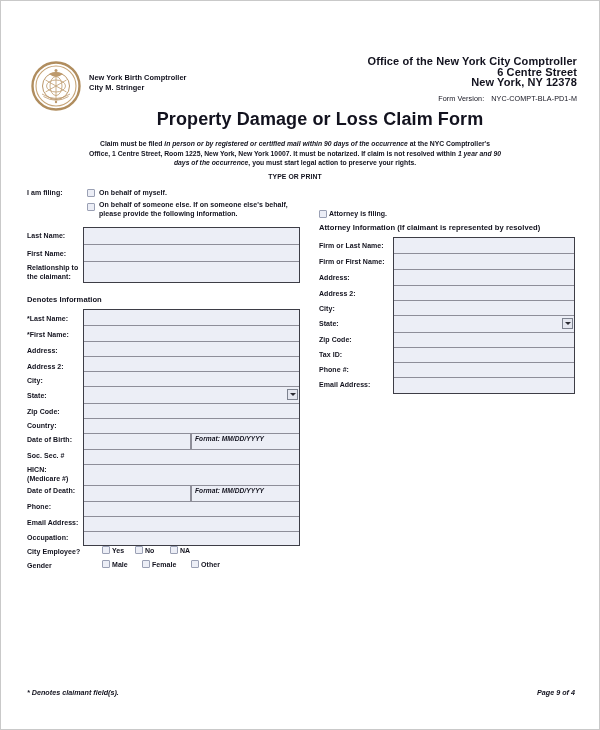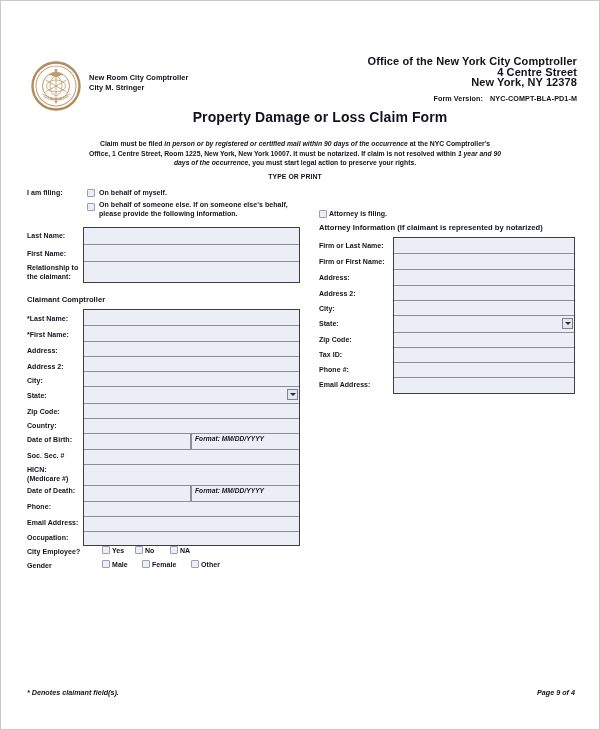--- a/index.html
+++ b/index.html
@@ -30,21 +30,21 @@
     font-size: 11px;
     font-weight: bold;
     line-height: 10.5px;
     letter-spacing: 0.1px;
   }
   .formver {
     position: absolute;
     right: 22px;
     top: 93px;
     font-size: 7.2px;
-    font-weight: bold;
+    font-weight: normal;
     letter-spacing: 0.1px;
     white-space: nowrap;
   }
   .formver .fv-label { margin-right: 7px; }
 
   .seal {
     position: absolute;
     left: 30px;
     top: 60px;
     width: 50px;
@@ -59,21 +59,21 @@
     line-height: 10px;
     letter-spacing: 0.05px;
   }
 
   .title {
     position: absolute;
     left: 0;
     right: 0;
     top: 108px;
     text-align: center;
-    font-size: 14px;
+    font-size: 18px;
     font-weight: bold;
     letter-spacing: 0.1px;
     padding-left: 40px;
   }
 
   .instructions {
     position: absolute;
     left: 88px;
     width: 412px;
     top: 138px;
@@ -225,27 +225,27 @@
         <path d="M12.5 35.5 q12.5 7.5 25 0"></path>
       </g>
       <g fill="#bd9a6d">
         <circle cx="25" cy="9.5" r="1.5"></circle>
         <circle cx="25" cy="41" r="1.2"></circle>
       </g>
     </svg>
   </div>
 
   <div class="agency">
-    <div>New Room City Comptroller</div>
+    <div>New York Birth Comptroller</div>
     <div>City M. Stringer</div>
   </div>
 
   <div class="hdr-right">
     <div>Office of the New York City Comptroller</div>
-    <div>4 Centre Street</div>
+    <div>6 Centre Street</div>
     <div>New York, NY  12378</div>
   </div>
 
   <div class="formver">
     <span class="fv-label">Form Version:</span><span>NYC-COMPT-BLA-PD1-M</span>
   </div>
 
   <div class="title">Property Damage or Loss Claim Form</div>
 
   <div class="instructions"><span class="upright">Claim must be filed </span><span>in person or by registered or certified mail within 90 days of the occurrence</span><span class="upright"> at the NYC Comptroller's Office, 1 Centre Street, Room 1225, New York, New York 10007. It must be notarized. If claim is not resolved within </span><span>1 year and 90 days of the occurrence</span><span class="upright">, you must start legal action to preserve your rights.</span></div>
@@ -264,21 +264,21 @@
   <div class="lbl" style="left:26px; top:248px;">First Name:</div>
   <div class="lbl" style="left:26px; top:262px;">Relationship to
 the claimant:</div>
 
   <div class="fieldgroup" style="left:82px; top:226px; width:217px; height:56px;">
     <div class="fieldrow" style="top:0; height:17px;"></div>
     <div class="fieldrow" style="top:17px; height:17px;"></div>
     <div class="fieldrow last" style="top:34px; height:19px;"></div>
   </div>
 
-  <div class="section-head" style="left:26px; top:294px;">Claimant Comptroller</div>
+  <div class="section-head" style="left:26px; top:294px;">Denotes Information</div>
 
   <div class="lbl" style="left:26px; top:313px;">*Last Name:</div>
   <div class="lbl" style="left:26px; top:329px;">*First Name:</div>
   <div class="lbl" style="left:26px; top:345px;">Address:</div>
   <div class="lbl" style="left:26px; top:361px;">Address 2:</div>
   <div class="lbl" style="left:26px; top:375px;">City:</div>
   <div class="lbl" style="left:26px; top:390px;">State:</div>
   <div class="lbl" style="left:26px; top:406px;">Zip Code:</div>
   <div class="lbl" style="left:26px; top:420px;">Country:</div>
   <div class="lbl" style="left:26px; top:434px;">Date of Birth:</div>
@@ -331,21 +331,21 @@
   <div class="cb" style="left:101px; top:559px;"></div>
   <div class="cbtext" style="left:111px; top:559px;">Male</div>
   <div class="cb" style="left:141px; top:559px;"></div>
   <div class="cbtext" style="left:151px; top:559px;">Female</div>
   <div class="cb" style="left:190px; top:559px;"></div>
   <div class="cbtext" style="left:200px; top:559px;">Other</div>
 
   <div class="cb" style="left:318px; top:209px;"></div>
   <div class="cbtext" style="left:328px; top:208px;">Attorney is filing.</div>
 
-  <div class="section-head" style="left:318px; top:222px;">Attorney Information (If claimant is represented by notarized)</div>
+  <div class="section-head" style="left:318px; top:222px;">Attorney Information (If claimant is represented by resolved)</div>
 
   <div class="lbl" style="left:318px; top:240px;">Firm or Last Name:</div>
   <div class="lbl" style="left:318px; top:256px;">Firm or First Name:</div>
   <div class="lbl" style="left:318px; top:272px;">Address:</div>
   <div class="lbl" style="left:318px; top:288px;">Address 2:</div>
   <div class="lbl" style="left:318px; top:303px;">City:</div>
   <div class="lbl" style="left:318px; top:318px;">State:</div>
   <div class="lbl" style="left:318px; top:334px;">Zip Code:</div>
   <div class="lbl" style="left:318px; top:349px;">Tax ID:</div>
   <div class="lbl" style="left:318px; top:364px;">Phone #:</div>

